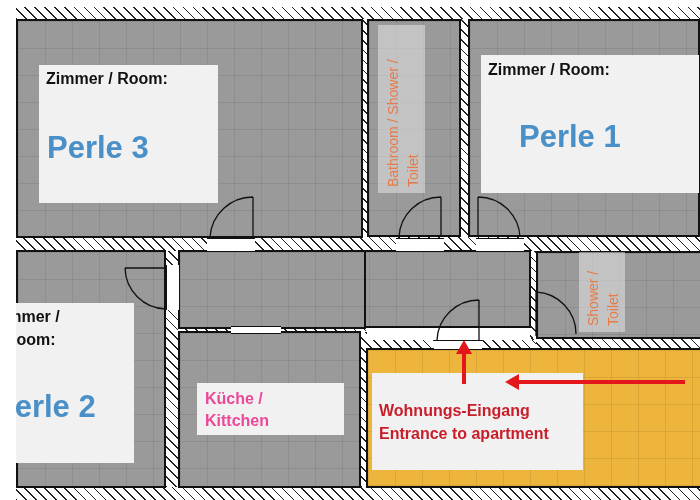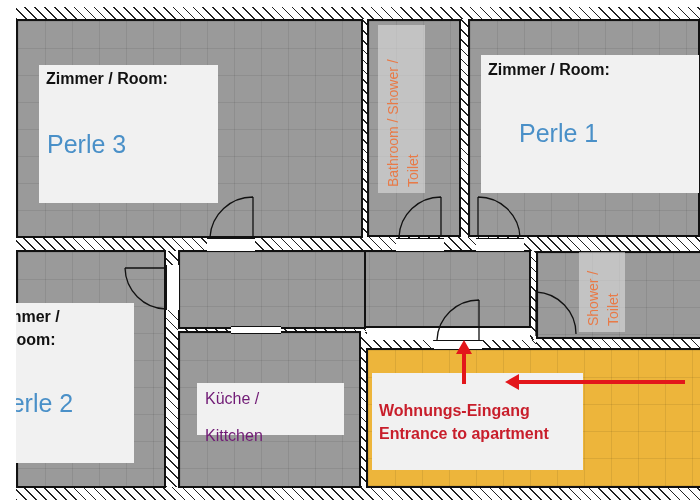--- a/index.html
+++ b/index.html
@@ -20,24 +20,24 @@
     border: 2px solid #111;
     box-sizing: border-box;
   }
   .room.entrance { background-color: #edb53b; }
   .label-box {
     position: absolute;
     background: #f1f1f1;
     box-sizing: border-box;
   }
   .room-caption { position: absolute; font-weight: bold; color: #111; font-size: 16px; }
-  .room-name { position: absolute; font-weight: normal; color: #4a90c8; font-size: 25px; }
+  .room-name { position: absolute; font-weight: bold; color: #4a90c8; font-size: 31px; }
   .bath-box { position: absolute; background: rgba(230,230,230,0.55); }
   .vert { position: absolute; color: #e87a47; font-size: 14px; transform-origin: left top; transform: rotate(-90deg); white-space: nowrap; line-height: 20px; }
-  .kitchen { position: absolute; color: #701a75; font-weight: normal; font-size: 16px; line-height: 21px; }
+  .kitchen { position: absolute; color: #ec4899; font-weight: bold; font-size: 16px; line-height: 21px; }
   .entrance-text { position: absolute; color: #c81e2b; font-weight: bold; font-size: 16px; line-height: 23px; }
   .door { position: absolute; }
   .arrow { position: absolute; }
   .gap { position: absolute; background: #fff; }
 </style>
 </head>
 <body>
 
 <div class="plan">
 
@@ -110,21 +110,21 @@
     <div class="room-caption" style="left:-11px;top:28px;">Room:</div>
     <div class="room-name" style="left:-22px;top:86px;">Perle 2</div>
   </div>
 
   <div class="bath-box" style="left:563px;top:252px;width:46px;height:80px;"></div>
   <div class="vert" style="left:567px;top:326px;">Shower /</div>
   <div class="vert" style="left:587px;top:326px;">Toilet</div>
 
   <div class="label-box" style="left:181px;top:383px;width:147px;height:52px;"></div>
   <div class="kitchen" style="left:189px;top:388px;">Küche /</div>
-  <div class="kitchen" style="left:189px;top:410px;margin-top:15px;">Kittchen</div>
+  <div class="kitchen" style="left:189px;top:410px;">Kittchen</div>
 
   <div class="label-box" style="left:356px;top:373px;width:211px;height:97px;"></div>
   <div class="entrance-text" style="left:363px;top:422px;">Entrance to apartment</div>
   <div class="entrance-text" style="left:363px;top:399px;">Wohnungs-Eingang</div>
 
   <svg class="arrow" style="left:438px;top:338px;" width="20" height="48">
     <path d="M10 2 L18 16 L12 16 L12 46 L8 46 L8 16 L2 16 Z" fill="#e3161b"></path>
   </svg>
   <svg class="arrow" style="left:487px;top:373px;" width="184" height="18">
     <path d="M2 9 L16 1 L16 7 L182 7 L182 11 L16 11 L16 17 Z" fill="#e3161b"></path>

